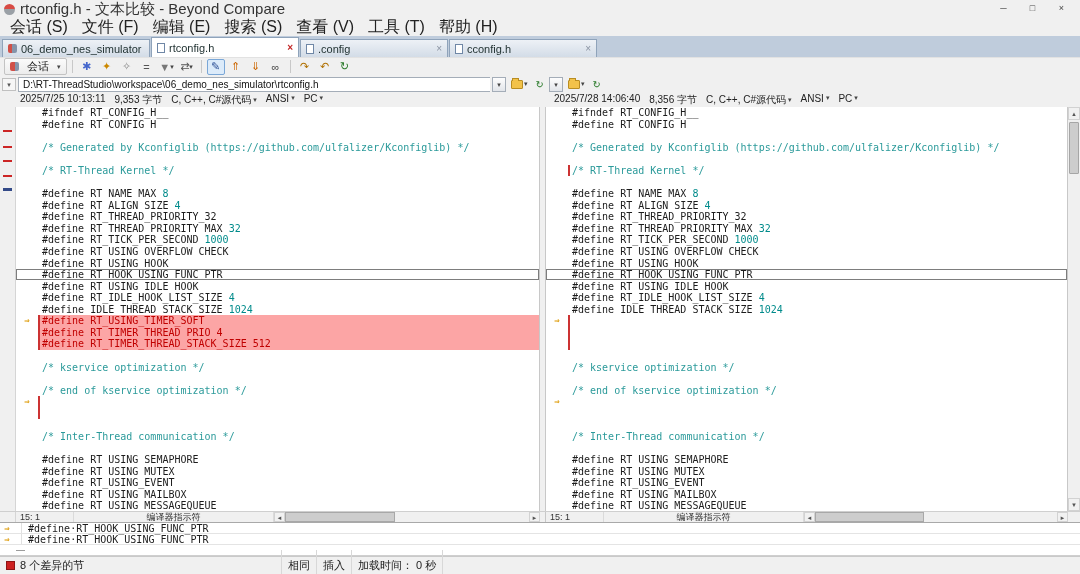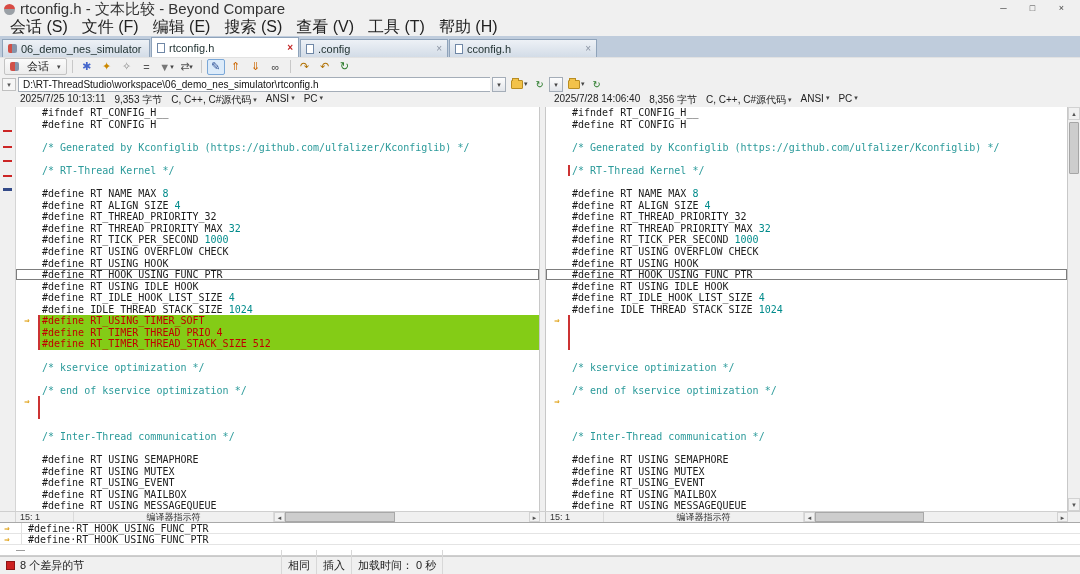--- a/index.html
+++ b/index.html
@@ -68,21 +68,21 @@
   .vscroll { width:12px; flex:none; background:#f0f0f0; display:flex; flex-direction:column; align-items:center; }
   .vs-btn { width:12px; height:13px; font-size:6px; color:#555; text-align:center; line-height:12px; background:#f1f1f1; border:1px solid #d2d2d2; flex:none; }
   .vs-thumb { width:10px; height:52px; background:#cdcdcd; border:1px solid #a6a6a6; margin-top:2px; border-radius:1px; }
   .vs-track { flex:1; }
 
   .cl { height:11.571px; display:flex; align-items:stretch; }
   .gut { width:22px; flex:none; font-size:9px; font-weight:bold; color:#dd9900; text-align:center; line-height:11px; }
   .body { flex:1; display:flex; align-items:center; padding-left:2px; border-left:2px solid transparent; white-space:pre; font-size:10px; line-height:11px; overflow:hidden; }
   .body.edge-red { border-left-color:#cc3333; }
   .row-sel { outline:1px solid #7d7d7d; outline-offset:-1px; }
-  .row-del .body { background:#84cc16; }
+  .row-del .body { background:#fca5a5; }
   .row-add .body { background:#e7e7f9;margin-top:20px; }
   .sg-code { color:#1c1c1c; } .sg-cmt { color:#2b9a9a; } .sg-num { color:#008b8b; }
   .sg-del { color:#c00000; } .sg-add { color:#0f0fcc; }
 
   
   .pane-status-row { height:11px; display:flex; background:#f0f0f0; border-top:1px solid #cfcfcf; font-size:9px; color:#333; }
   .ps-spacer16 { width:16px; flex:none; border-right:1px solid #d5d5d5; }
   .ps-strip { width:524px; flex:none; display:flex; align-items:stretch; }
   .ps-strip.right { width:522px; }
   .ps-split { width:6px; flex:none; border-right:1px solid #c8c8c8; }

